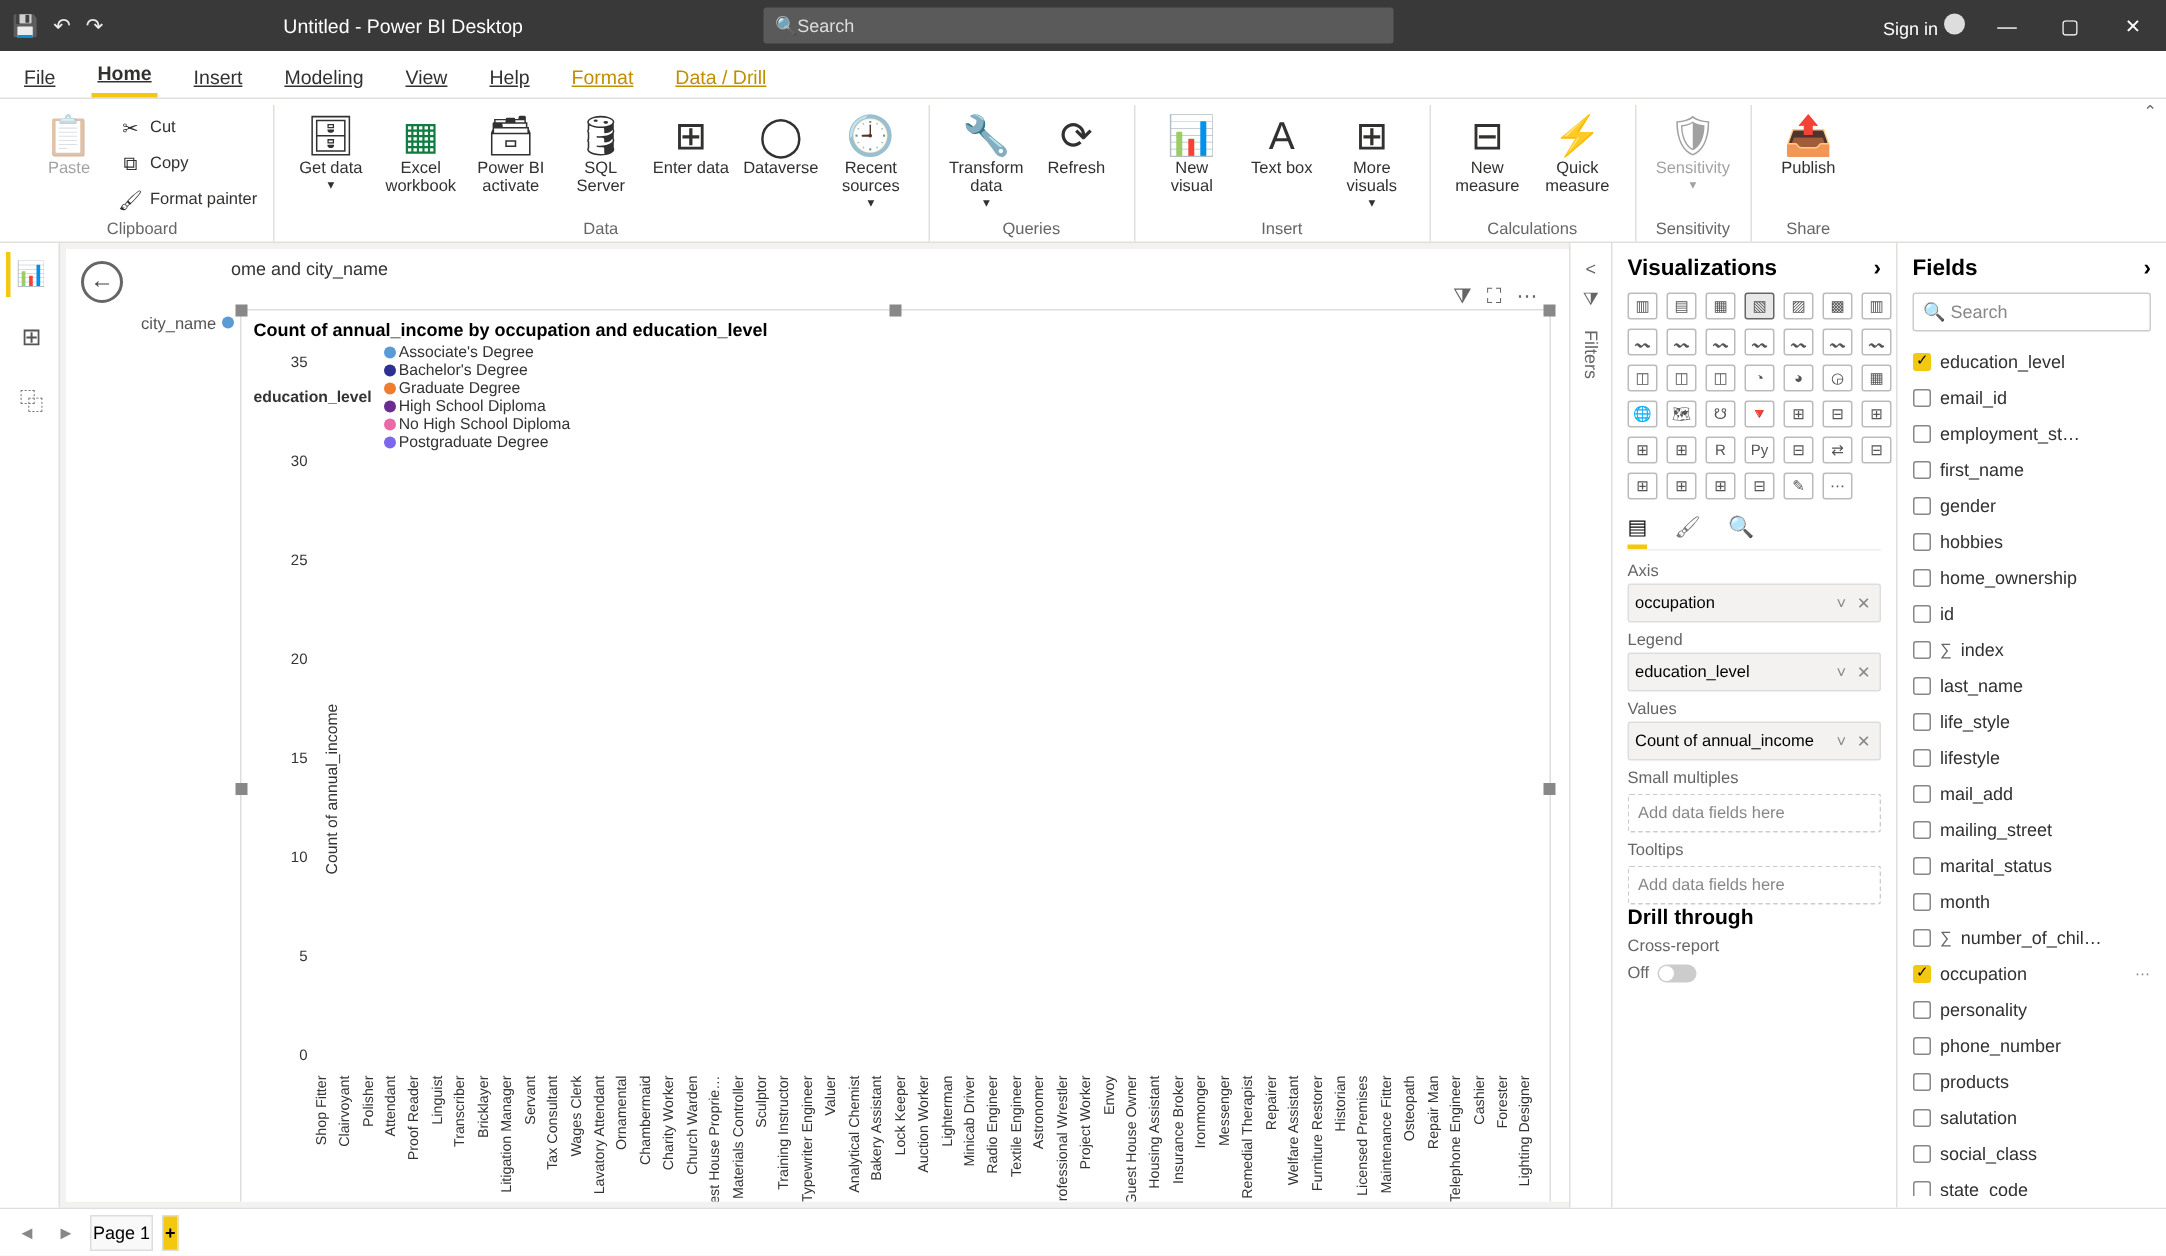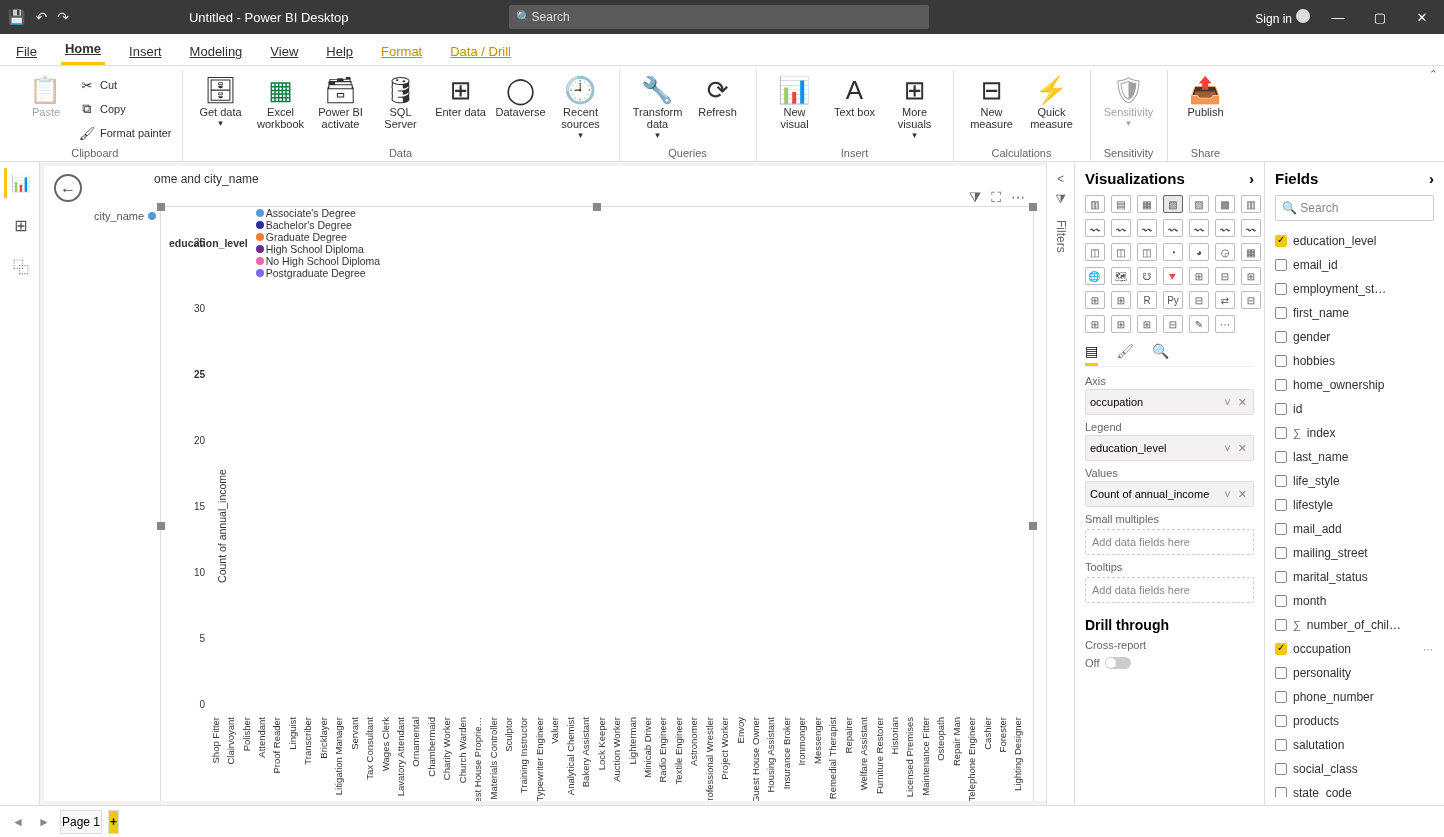--- a/index.html
+++ b/index.html
@@ -73,21 +73,21 @@
 .viz-gallery{display:grid;grid-template-columns:repeat(7,20px);gap:6px 6px;margin-bottom:10px;}
 .viz-gallery .g{width:20px;height:18px;border:1px solid #bbb;border-radius:2px;cursor:pointer;display:flex;align-items:center;justify-content:center;font-size:10px;color:#555;}
 .viz-gallery .g.sel{border-color:#666;background:#e8e8e8;}
 .viz-tabs{display:flex;gap:18px;border-bottom:1px solid #eee;margin-bottom:8px;}
 .viz-tabs span{padding-bottom:4px; font-size:14px; color:#777; cursor:pointer;}
 .viz-tabs span.active{border-bottom:3px solid #f2c811;color:#000;}
 .well-label{font-size:11px;color:#666;margin-top:6px;}
 .well{background:#f3f2f1;border:1px solid #ddd;border-radius:2px;height:26px;display:flex;align-items:center;justify-content:space-between;padding:0 4px;font-size:11px;margin-top:2px;}
 .well .wactions{color:#888;font-size:11px;letter-spacing:2px;}
 .add-well{background:#fff;border:1px dashed #ccc;color:#888;font-size:11px;height:26px;display:flex;align-items:center;padding:0 6px;margin-top:4px;border-radius:2px;}
-.section-head{font-size:14px;font-weight:600;margin-top:14px;}
+.section-head{font-size:14px;font-weight:600;}
 .toggle-row{display:flex;align-items:center;gap:6px;font-size:11px;color:#666;margin-top:6px;}
 .toggle{width:26px;height:12px;border-radius:6px;background:#ccc;position:relative;}
 .toggle::after{content:"";width:10px;height:10px;border-radius:50%;background:#fff;position:absolute;top:1px;left:1px;}
 
 .fields-pane{width:180px;background:#fff;border-left:1px solid #e1dfdd;padding:8px 10px;display:flex;flex-direction:column;}
 .fields-pane .phead{display:flex;justify-content:space-between;align-items:center;font-size:15px;font-weight:600;margin-bottom:8px;}
 .field-search{border:1px solid #ccc;border-radius:2px;height:26px;display:flex;align-items:center;padding:0 6px;color:#888;font-size:12px;margin-bottom:8px;}
 .field-list{flex:1;overflow-y:auto;}
 .field-item{display:flex;align-items:center;gap:6px;height:24px;font-size:12px;color:#323130;cursor:pointer;}
 .field-item .cb{width:12px;height:12px;border:1px solid #888;border-radius:2px;flex-shrink:0;}
@@ -286,20 +286,21 @@
         <span>⛶</span>
         <span>⋯</span>
       </div>
       <div class="handle" style="left:-4px;top:-4px;"></div>
         <div class="handle" style="right:-4px;top:-4px;"></div>
 
       <div class="handle" style="left:50%;top:-4px;margin-left:-4px;"></div>
       <div class="handle" style="top:50%;left:-4px;margin-top:-4px;"></div>
         <div class="handle" style="top:50%;right:-4px;margin-top:-4px;"></div>
 
+      <div class="viz-title">Count of annual_income by occupation and education_level</div>
       <div class="viz-legend">
         <span style="font-weight:600">education_level</span>
         <span id="legend-items">
             <span class="lg">
               <span class="sq" style="background:#5b9bd5"></span>
               <span>Associate's Degree</span>
             </span>
             <span class="lg">
               <span class="sq" style="background:#2e3192"></span>
               <span>Bachelor's Degree</span>
@@ -323,21 +324,21 @@
           </span>
       </div>
 
       <div class="y-label">Count of annual_income</div>
       <div class="y-ticks" id="yticks">
           <span style="bottom: 0%; top: auto;">0</span>
           <span style="bottom: 14.2857%; top: auto;">5</span>
           <span style="bottom: 28.5714%; top: auto;">10</span>
           <span style="bottom: 42.8571%; top: auto;">15</span>
           <span style="bottom: 57.1429%; top: auto;">20</span>
-          <span style="bottom: 71.4286%; top: auto; font-weight: bold;">25</span>
+          <span style="bottom: 71.4286%; top: auto;">25</span>
           <span style="bottom: 85.7143%; top: auto;">30</span>
           <span style="bottom: 100%; top: auto;">35</span>
         </div>
       <div class="chart-area" id="bars">
           <div class="bars-wrap">
             <div class="occ-group">
               <div class="bar" style="height: 94.2857%; background: rgb(107, 44, 145);"></div>
               <div class="bar" style="height: 54.2857%; background: rgb(46, 49, 146);"></div>
               <div class="bar" style="height: 20%; background: rgb(237, 125, 49);"></div>
             </div>

